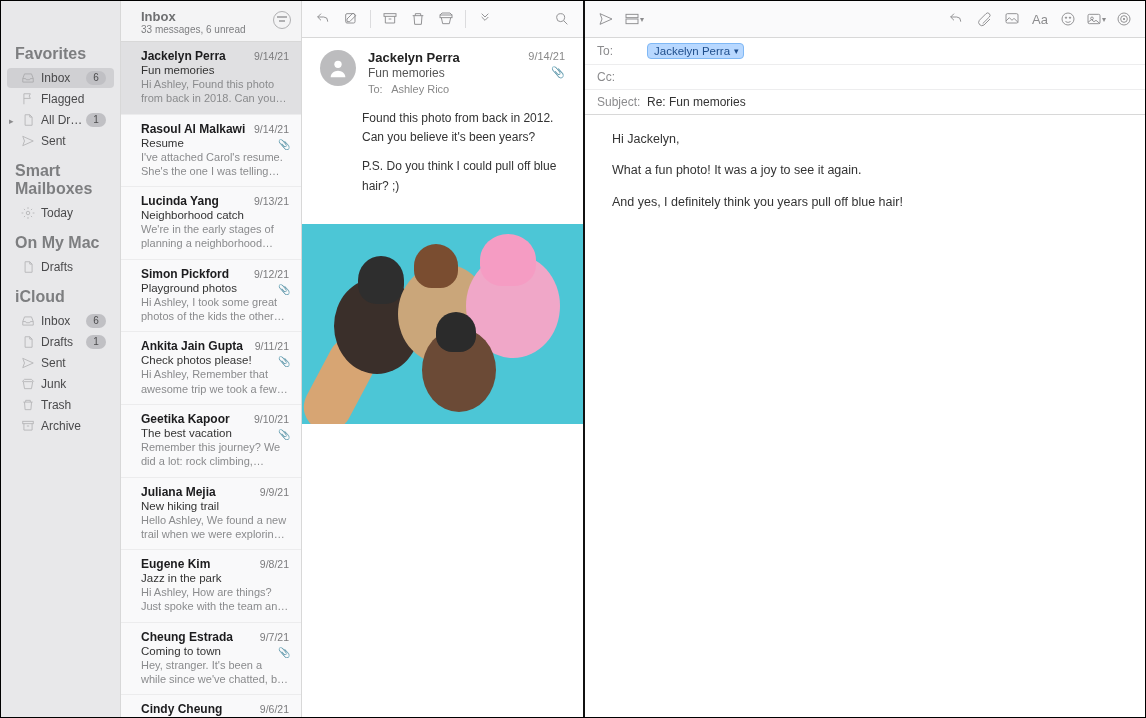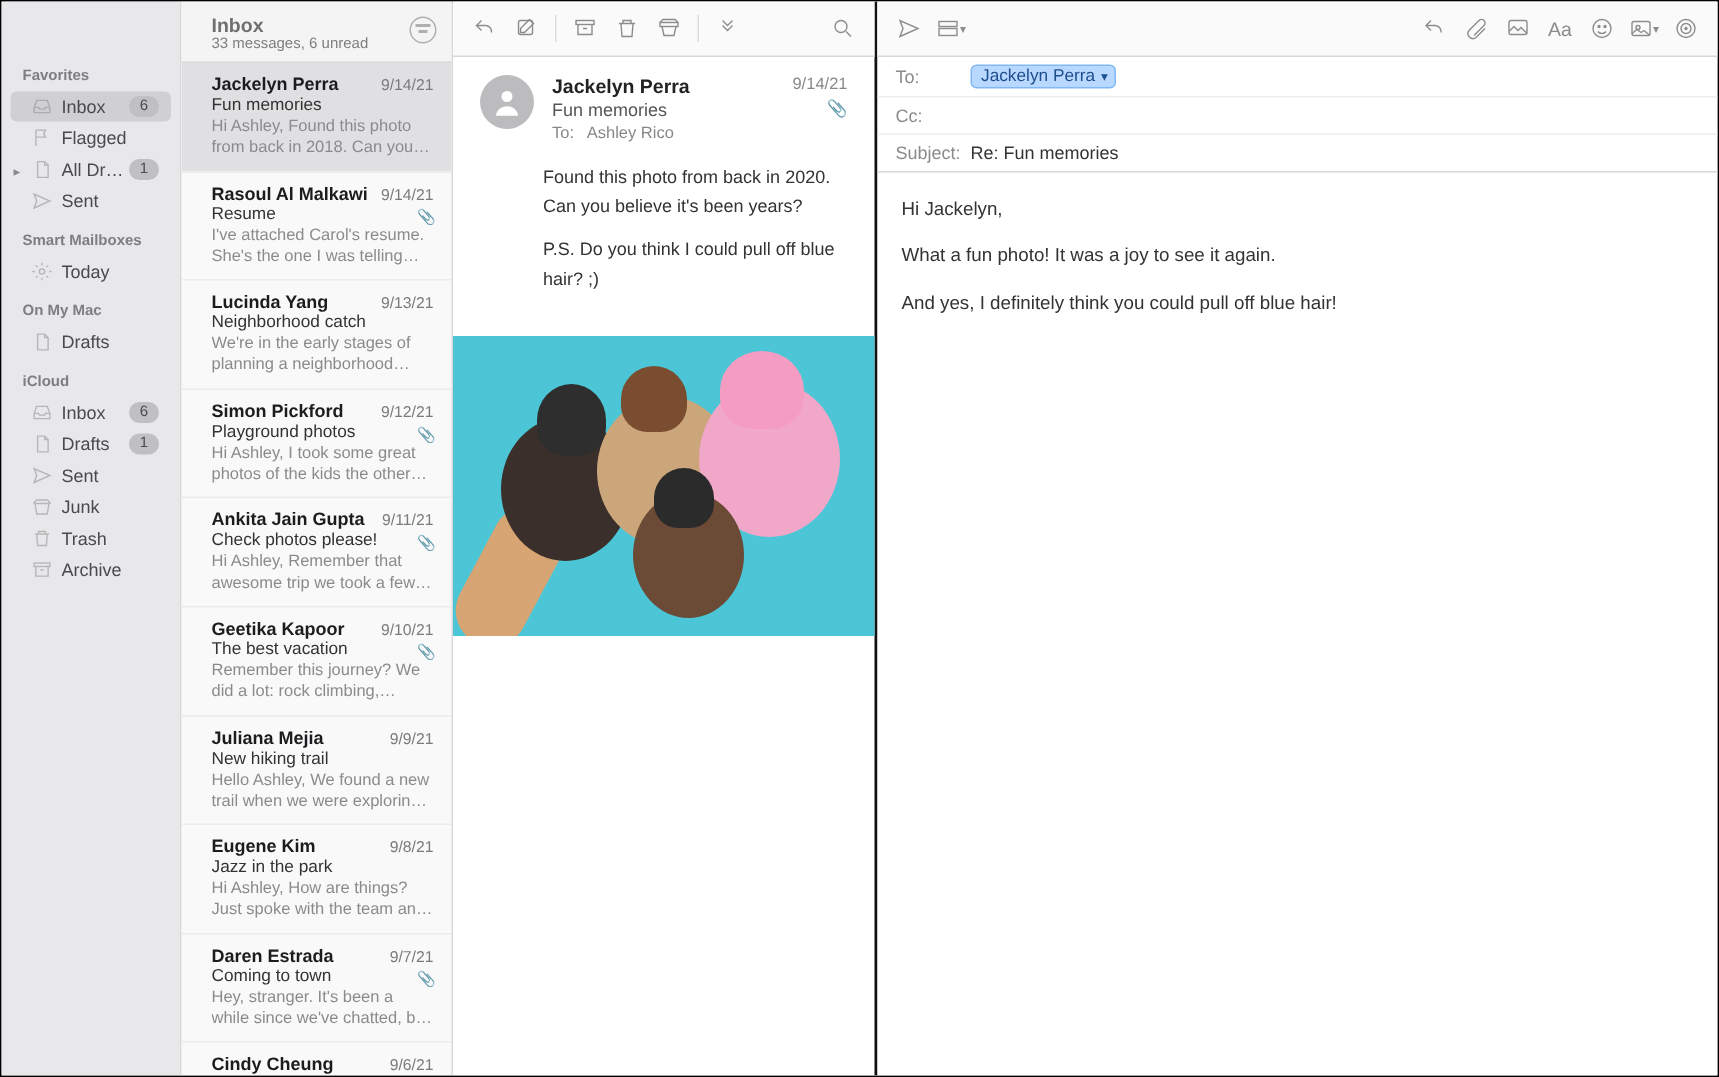--- a/index.html
+++ b/index.html
@@ -28,21 +28,21 @@
   
   .sidebar {
     width:120px; flex:0 0 120px;
     background:var(--sidebar-bg);
     border-right:1px solid var(--pane-border);
     padding:34px 0 0 0;
     box-sizing:border-box;
     overflow:hidden;
   }
   .sb-section-label {
-    font-size:10px; color:var(--muted);
+    font-size:16px; color:var(--muted);
     font-weight:600;
     padding:10px 12px 4px 14px;
   }
   .sb-item {
     display:flex; align-items:center;
     padding:3px 8px 3px 14px;
     font-size:12px; color:#4a4a4c;
     border-radius:4px; margin:1px 6px;
     cursor:default;
     position:relative;
@@ -154,21 +154,21 @@
     display:inline-flex;align-items:center;
     background:var(--chip-bg);
     border:1px solid var(--chip-border);
     border-radius:4px;
     padding:1px 4px 1px 6px;
     font-size:11.5px;color:#1f4e8c;
   }
   .chip .caret{margin-left:4px;font-size:9px;color:#1f4e8c;}
   .compose-body{
     flex:1;
-    padding:14px 16px;
+    padding:14px 27px;
     font-size:12.5px;color:#333;line-height:1.7;
     overflow:auto;
   }
   .compose-body p{margin:0 0 10px 0;}
   
   .ic{width:16px;height:16px;}
 </style>
 </head>
 <body>
 
@@ -342,21 +342,21 @@
       <div class="msg">
         <div class="row1">
           <div class="from">Eugene Kim</div>
           <div class="date">9/8/21</div>
         </div>
         <div class="subj">Jazz in the park</div>
         <div class="prev">Hi Ashley, How are things? Just spoke with the team and they had…</div>
       </div>
       <div class="msg">
         <div class="row1">
-          <div class="from">Daren Estrada</div>
+          <div class="from">Cheung Estrada</div>
           <div class="date">9/7/21</div>
         </div>
         <div class="subj">Coming to town</div>
         <div class="clip">📎</div>
         <div class="prev">Hey, stranger. It's been a while since we've chatted, but I'd love to catch…</div>
       </div>
       <div class="msg">
         <div class="row1">
           <div class="from">Cindy Cheung</div>
           <div class="date">9/6/21</div>
@@ -432,21 +432,21 @@
         <span>Ashley Rico</span>
       </div>
     </div>
     <div>
       <div class="rh-date">9/14/21</div>
       <div class="rh-clip">📎</div>
     </div>
   </div>
 
   <div class="reader-body" id="reader-body">
-      <p>Found this photo from back in 2020. Can you believe it's been years?</p>
+      <p>Found this photo from back in 2012. Can you believe it's been years?</p>
       <p>P.S. Do you think I could pull off blue hair? ;)</p>
     </div>
 
   <div class="reader-photo">
     <div class="fp arm"></div>
     <div class="fp a"></div>
       <div class="fp e"></div>
     <div class="fp b"></div>
       <div class="fp f"></div>
     <div class="fp c"></div>
@@ -535,15 +535,15 @@
     </div>
     <div class="cf-row">
       <div class="cf-label">Subject:</div>
       <div class="cf-value">Re: Fun memories</div>
     </div>
   </div>
 
   <div class="compose-body" id="compose-body">
       <p style="white-space: pre-line;">Hi Jackelyn,</p>
       <p style="white-space: pre-line;">What a fun photo! It was a joy to see it again.</p>
-      <p style="white-space: pre-line;">And yes, I definitely think you could pull off blue hair!</p>
+      <p style="white-space: pre-line;">And yes, I definitely think you years pull off blue hair!</p>
     </div>
 </div>
 
 </body></html>

